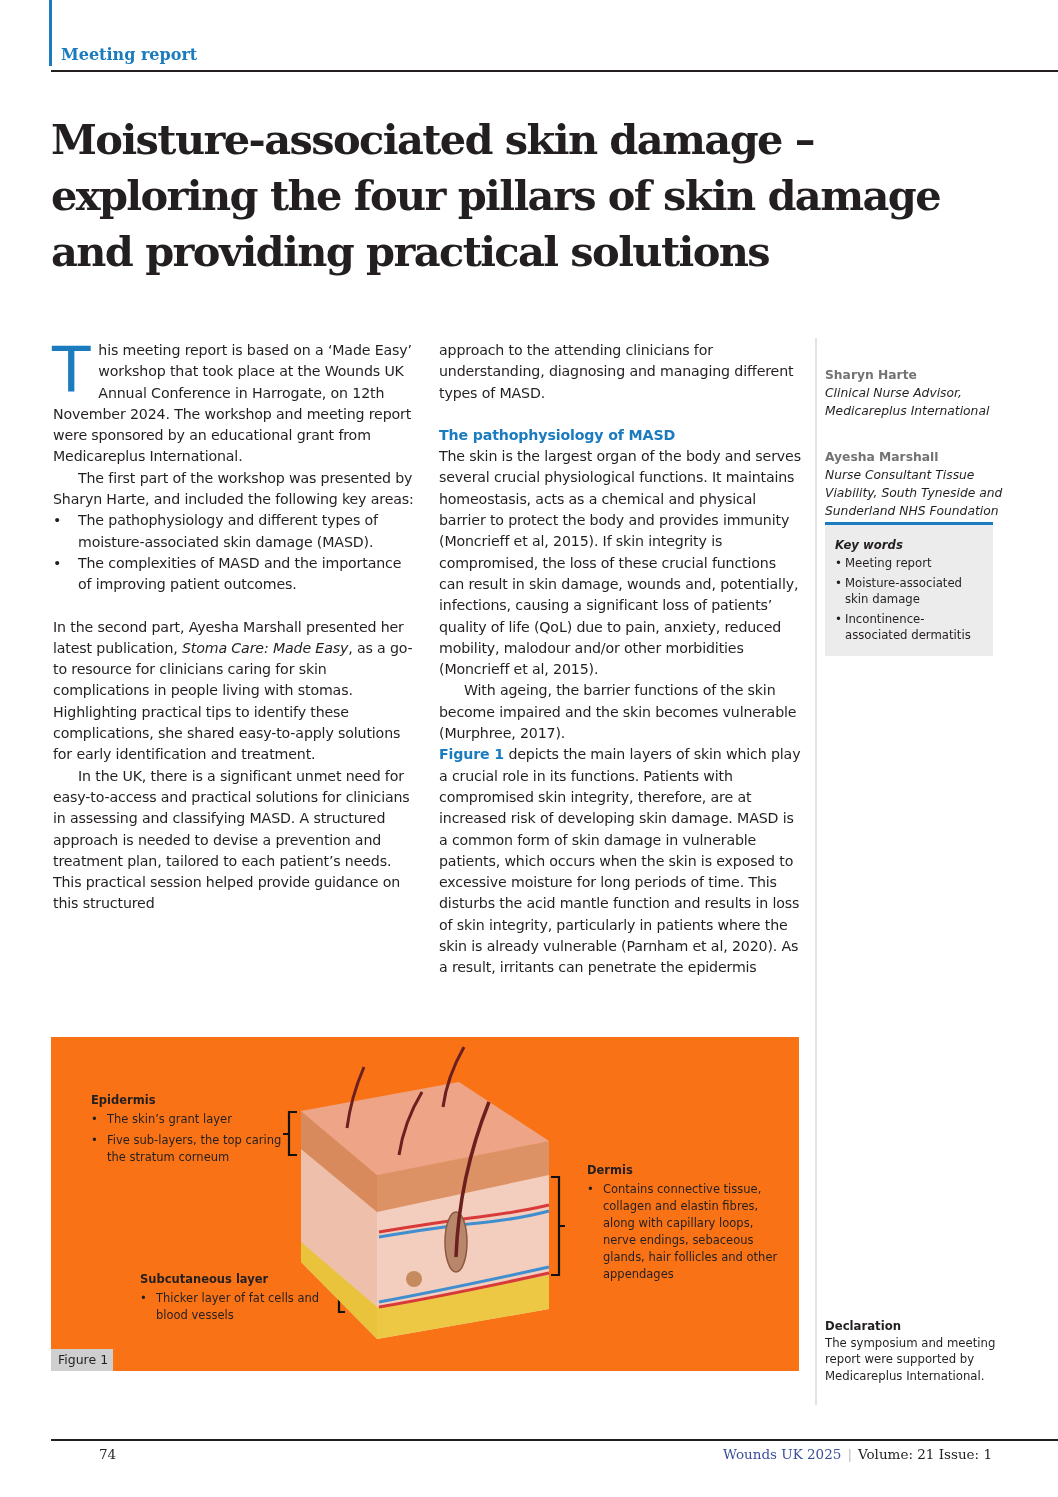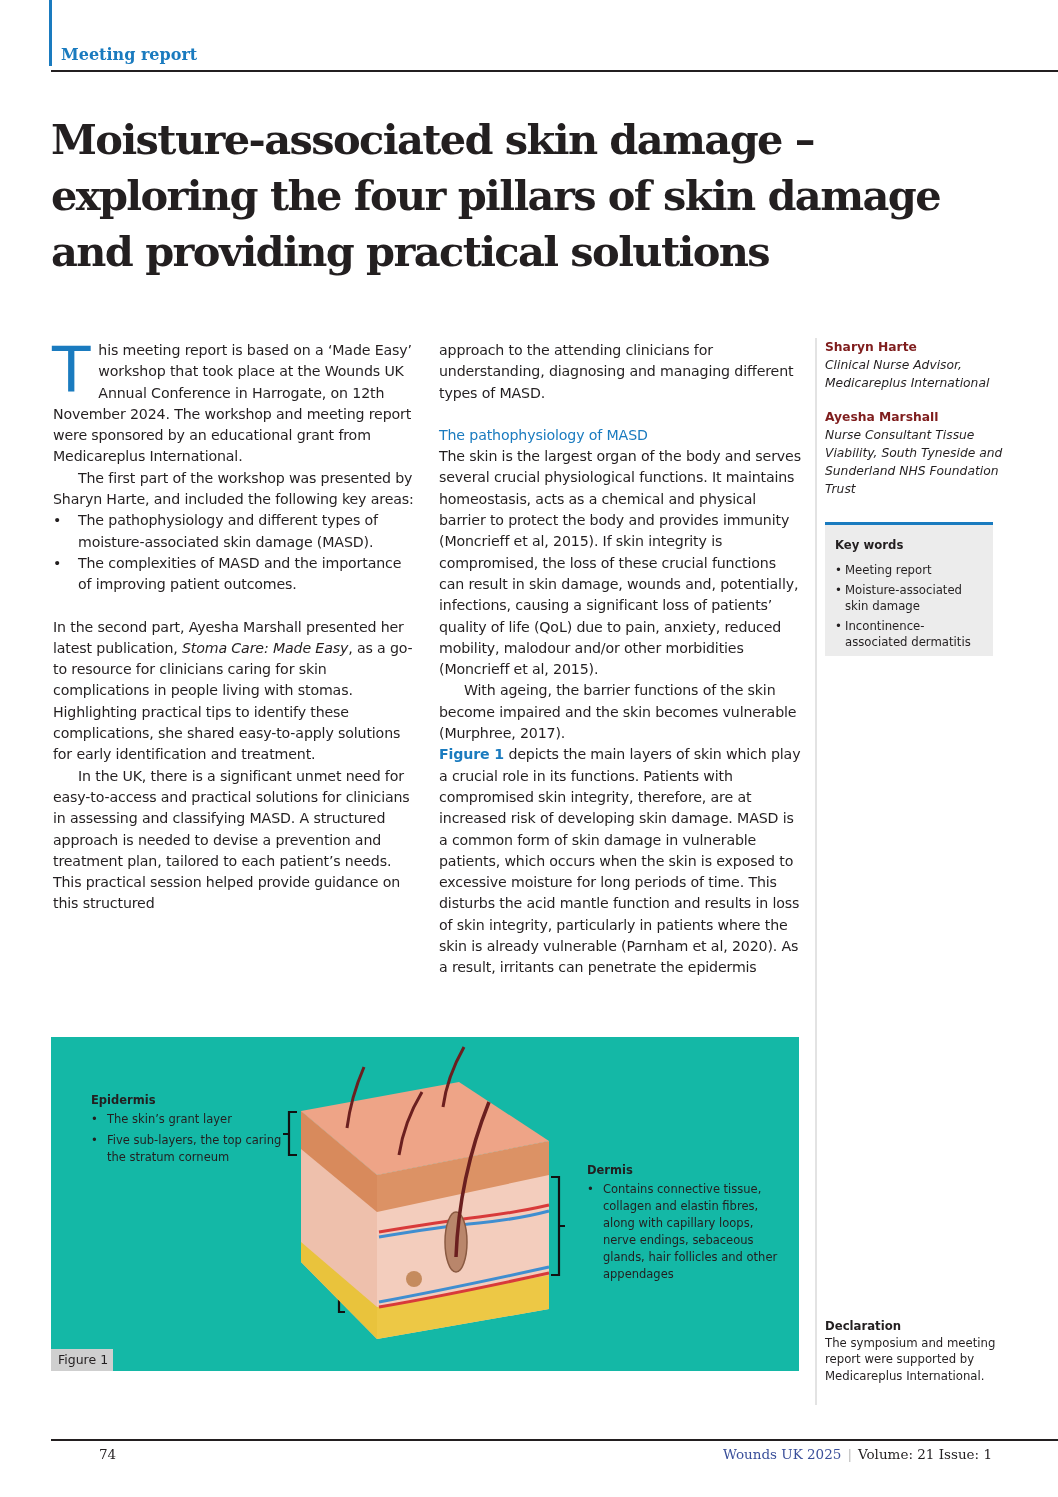--- a/index.html
+++ b/index.html
@@ -11,35 +11,35 @@
   .col { position:absolute; font-size:14.2px; line-height:21.3px; letter-spacing:-0.15px; color:#231f20; }
   .col p { margin:0; }
   .col1 { left:53px; top:340px; width:362px; }
   .col2 { left:439px; top:340px; width:362px; }
   .indent { text-indent:25px; }
   .dropcap { float:left; font-size:63px; line-height:54px; color:#1a7bbf; margin:3px 8px -2px -1px; font-family:"DejaVu Sans", sans-serif; }
   .bullets { list-style:none; margin:0; padding:0; }
   .bullets li { position:relative; padding-left:25px; }
   .bullets li::before { content:"\2022"; position:absolute; left:0; top:0; }
   .spacer { height:21px; }
-  .subhead { color:#1a7bbf; font-weight:normal; }
+  .subhead { color:#1a7bbf; font-weight:bold; }
   .fig-link { color:#1a7bbf; font-weight:bold; }
   .side-rule { position:absolute; left:815px; top:338px; width:2px; height:1067px; background:#e3e3e3; }
   .authors { position:absolute; left:825px; top:338px; width:180px; font-size:12.3px; line-height:18px; }
   .author { margin-bottom:16px; }
-  .author-name { color:#7f1d1d; font-weight:bold; }
+  .author-name { color:#737373; font-weight:bold;margin-top:28px; }
   .author-role { font-style:italic; color:#231f20; }
   .keywords { position:absolute; left:825px; top:522px; width:168px; height:134px; background:#ececec; border-top:3px solid #1a7bbf; box-sizing:border-box; padding:11px 10px 0 10px; font-size:11.7px; line-height:18px; }
-  .keywords .kw-title { font-weight:bold; margin-bottom:8px; }
+  .keywords .kw-title { font-weight:bold; margin-bottom:1px;font-style:italic; }
   .keywords ul { list-style:none; margin:0; padding:0; }
   .keywords li { position:relative; padding-left:10px; margin-bottom:3px; line-height:16.5px; }
   .keywords li::before { content:"\2022"; position:absolute; left:0; }
   .declaration { position:absolute; left:825px; top:1318px; width:178px; font-size:11.7px; line-height:16.6px; }
   .declaration .decl-title { font-weight:bold; margin-bottom:0; }
-  .figure { position:absolute; left:51px; top:1037px; width:748px; height:334px; background:#14b8a6; }
+  .figure { position:absolute; left:51px; top:1037px; width:748px; height:334px; background:#f97316; }
   .fig-label { position:absolute; font-size:11.5px; line-height:17px; color:#231f20; }
   .fig-label .fl-title { font-weight:bold; margin-bottom:2px; }
   .fig-label ul { list-style:none; margin:0; padding:0; }
   .fig-label li { position:relative; padding-left:16px; margin-bottom:4px; }
   .fig-label li::before { content:"\2022"; position:absolute; left:0; }
   .fl-epi { left:40px; top:55px; width:200px; }
   .fl-der { left:536px; top:125px; width:200px; }
   .fl-sub { left:89px; top:234px; width:180px; }
   .fig-caption { position:absolute; left:0; top:312px; width:62px; height:22px; background:#cfcfcf; font-size:12.5px; line-height:22px; padding-left:7px; box-sizing:border-box; }
   .skin-svg { position:absolute; left:228px; top:0; }
@@ -151,20 +151,26 @@
       <li>The skin’s grant layer</li>
       <li>Five sub-layers, the top caring the stratum corneum</li>
     </ul>
   </div>
   <div class="fig-label fl-der">
     <div class="fl-title">Dermis</div>
     <ul>
       <li>Contains connective tissue, collagen and elastin fibres, along with capillary loops, nerve endings, sebaceous glands, hair follicles and other appendages</li>
     </ul>
   </div>
+  <div class="fig-label fl-sub">
+    <div class="fl-title">Subcutaneous layer</div>
+    <ul>
+      <li>Thicker layer of fat cells and blood vessels</li>
+    </ul>
+  </div>
   <div class="fig-caption">Figure 1</div>
 </div>
 
 <div class="bottom-rule"></div>
 <div class="page-number">74</div>
 <div class="footer-right">
   <span class="journal">Wounds UK 2025</span><span class="sep">|</span><span class="vol">Volume: 21 Issue: 1</span>
 </div>
 
 </body></html>

